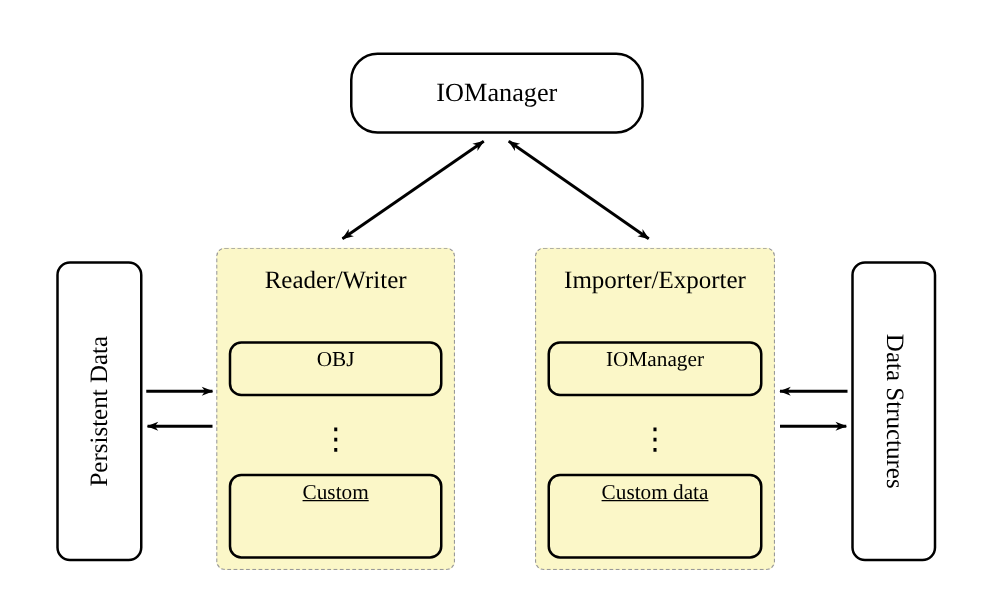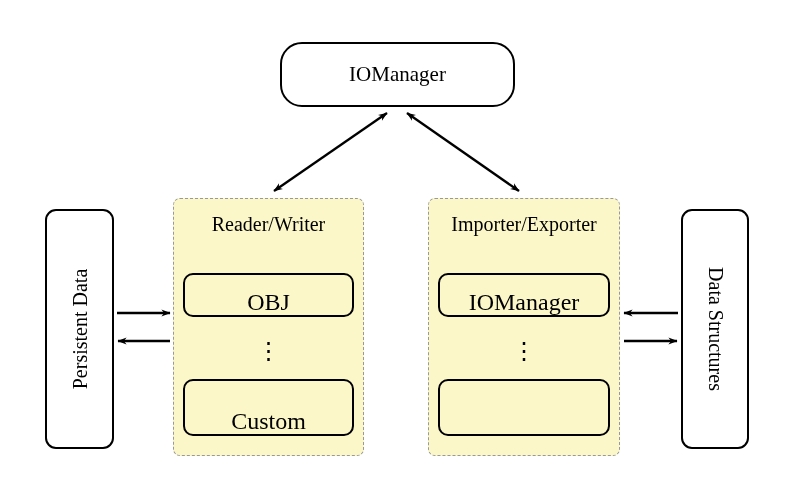--- a/index.html
+++ b/index.html
@@ -39,26 +39,26 @@
     text-align:center;font-size:20px;
     white-space:nowrap;
   }
   .inner-box{
     position:absolute;
     box-sizing:border-box;
     left:9px;right:9px;
     background:var(--container-fill,#FBF7C8);
     border:2.5px solid var(--line-color,#000);
     border-radius:10px;
-    display:flex;flex-direction:column;align-items:center;justify-content:flex-end;
+    display:flex;flex-direction:column;align-items:center;justify-content:flex-start;
     text-align:center;
-    font-size:24px;line-height:26px;
+    font-size:17px;line-height:26px;
   }
   .inner-box.top{top:74px;height:44px;}
-  .inner-box.bottom{top:180px;height:57px;}
+  .inner-box.bottom{top:180px;height:68px;text-decoration:underline;}
   .dots{
     position:absolute;top:130px;height:44px;left:0;right:0;
     display:flex;align-items:center;justify-content:center;
     font-size:24px;line-height:1;
     font-family:"DejaVu Sans","Liberation Sans",sans-serif;
   }
   .sidebox{
     position:absolute;top:209px;height:240px;
     box-sizing:border-box;
     background:var(--box-fill,#ffffff);
@@ -97,20 +97,21 @@
     </div>
   </div>
 
   <div class="container right">
     <div class="container-title">Importer/Exporter</div>
     <div class="inner-box top">
       <span>IOManager</span>
     </div>
     <div class="dots">⋮</div>
     <div class="inner-box bottom">
+      <span>Custom data</span>
     </div>
   </div>
 
   <div class="sidebox left">
     <span class="vlabel ccw">Persistent Data</span>
   </div>
 
   <div class="sidebox right">
     <span class="vlabel cw">Data Structures</span>
   </div>

